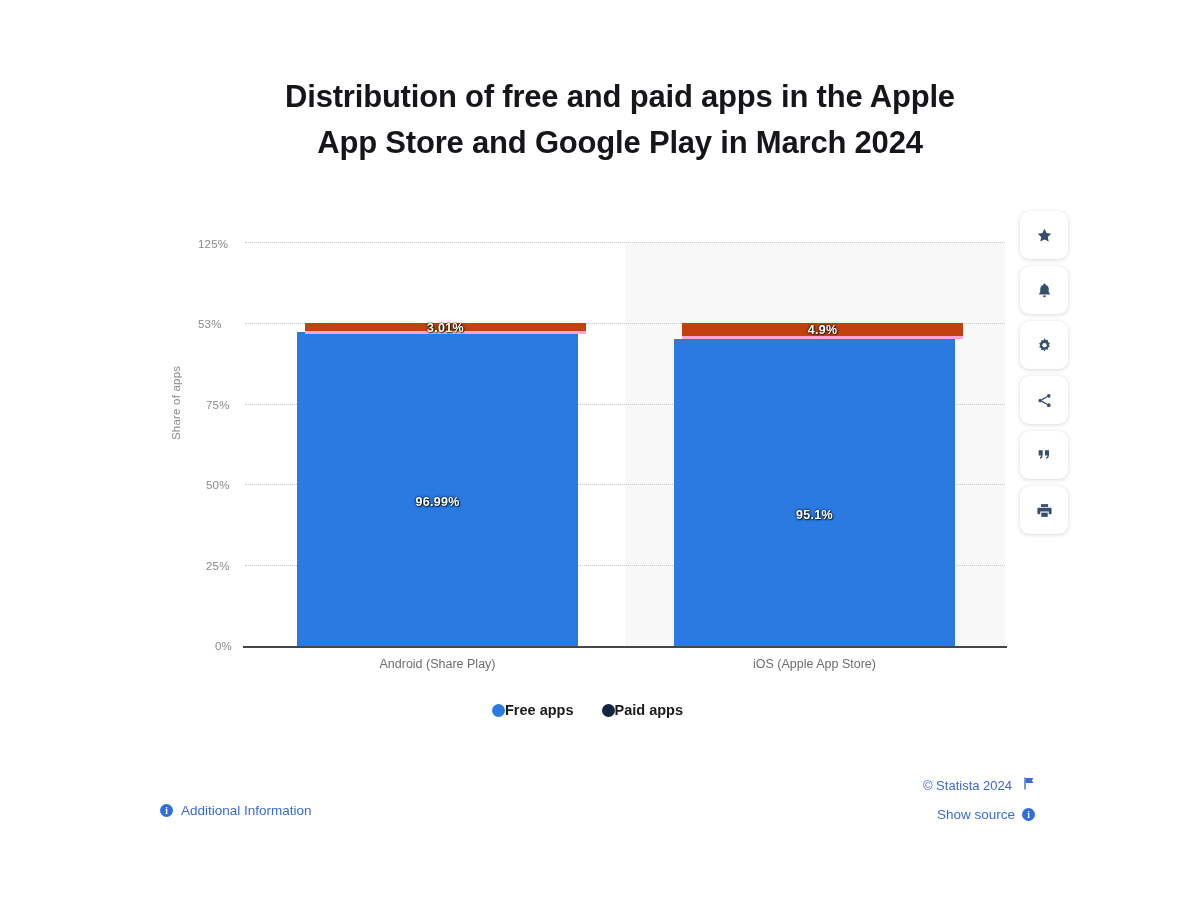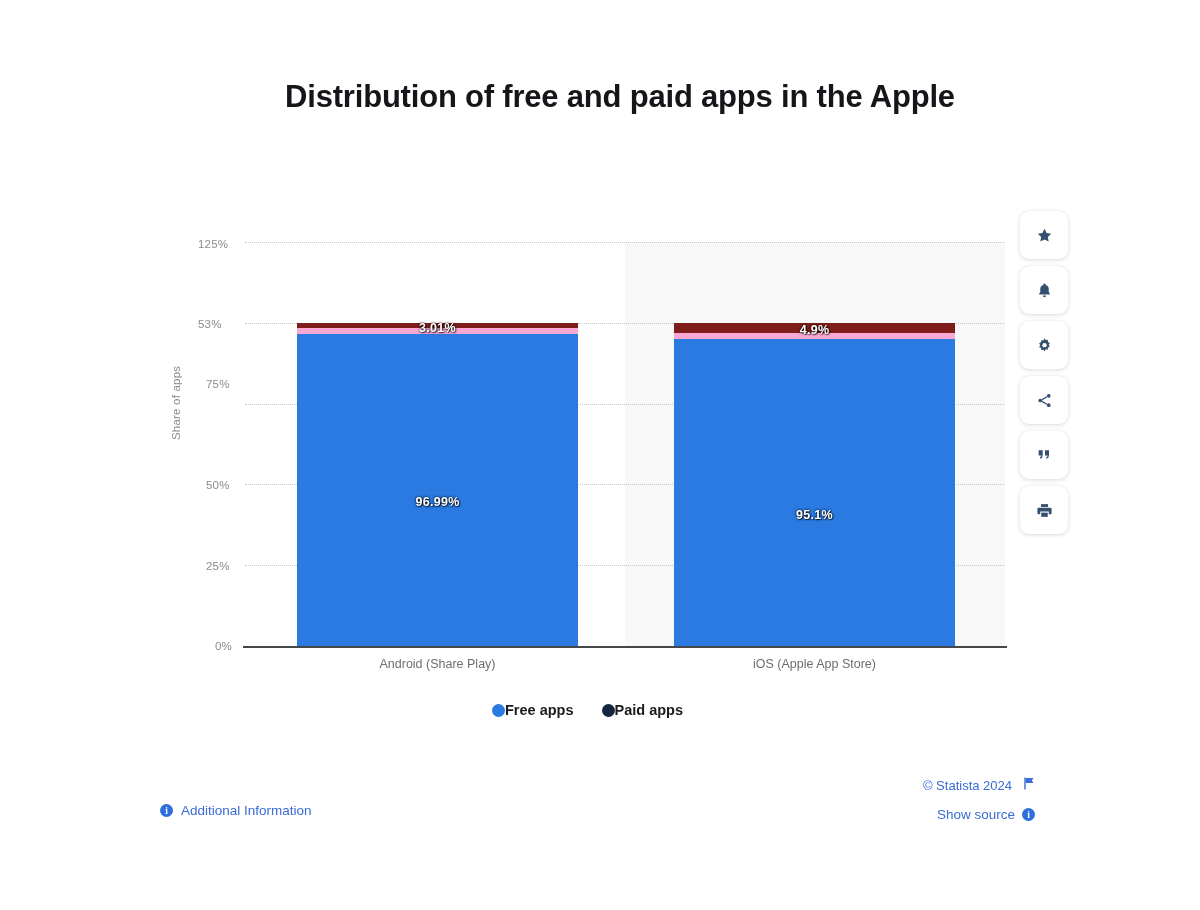--- a/index.html
+++ b/index.html
@@ -63,24 +63,24 @@
   }
 
   
   .bar-group { position: absolute; }
   .seg-free {
     position: absolute; left: 0; bottom: 0;
     width: 100%;
     background: #2a7ae2;
   }
   .seg-paid {
-    position: absolute; left: 0;
+    position: absolute; left: 8px;
     width: 100%;
-    background: #7f1d1d;
-    border-bottom: 6px solid #f9a8d4;
+    background: #c2410c;
+    border-bottom: 3px solid #f9a8d4;
   }
   .bar-value {
     position: absolute;
     left: 0; width: 100%;
     text-align: center;
     font-size: 12.5px;
     font-weight: 700;
     color: #ffffff;
     letter-spacing: 0.3px;
     text-shadow: 0 0 3px rgba(0,0,0,.75), 0 0 2px rgba(0,0,0,.6), 1px 1px 1px rgba(0,0,0,.55);
@@ -149,27 +149,28 @@
   }
   .tool-btn svg { display:block; }
 </style>
 </head>
 <body>
 
 <div id="page">
 
   <div class="chart-title">
     <div>Distribution of free and paid apps in the Apple</div>
+    <div>App Store and Google Play in March 2024</div>
   </div>
 
   <div class="y-axis-title">Share of apps</div>
 
   <div class="y-tick" style="left:178px; top:238px; right:auto;">125%</div>
   <div class="y-tick" style="left:178px; top:318px; right:auto;">53%</div>
-  <div class="y-tick" style="left:186px; top:378px; right:auto;">75%</div>
+  <div class="y-tick" style="left:186px; top:399px; right:auto;">75%</div>
   <div class="y-tick" style="left:186px; top:479px; right:auto;">50%</div>
   <div class="y-tick" style="left:186px; top:560px; right:auto;">25%</div>
   <div class="y-tick" style="left:195px; top:640px; right:auto;">0%</div>
 
   <div class="plot-frame">
     <div class="plot-bg-left"></div>
     <div class="plot-bg-right"></div>
 
     <div class="gridline" style="top:0px;"></div>
     <div class="gridline" style="top:80.8px;"></div>

